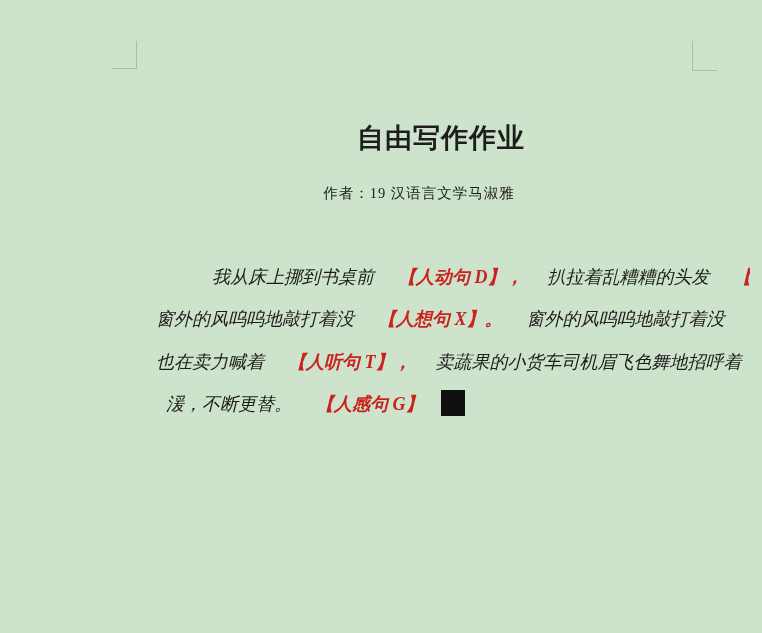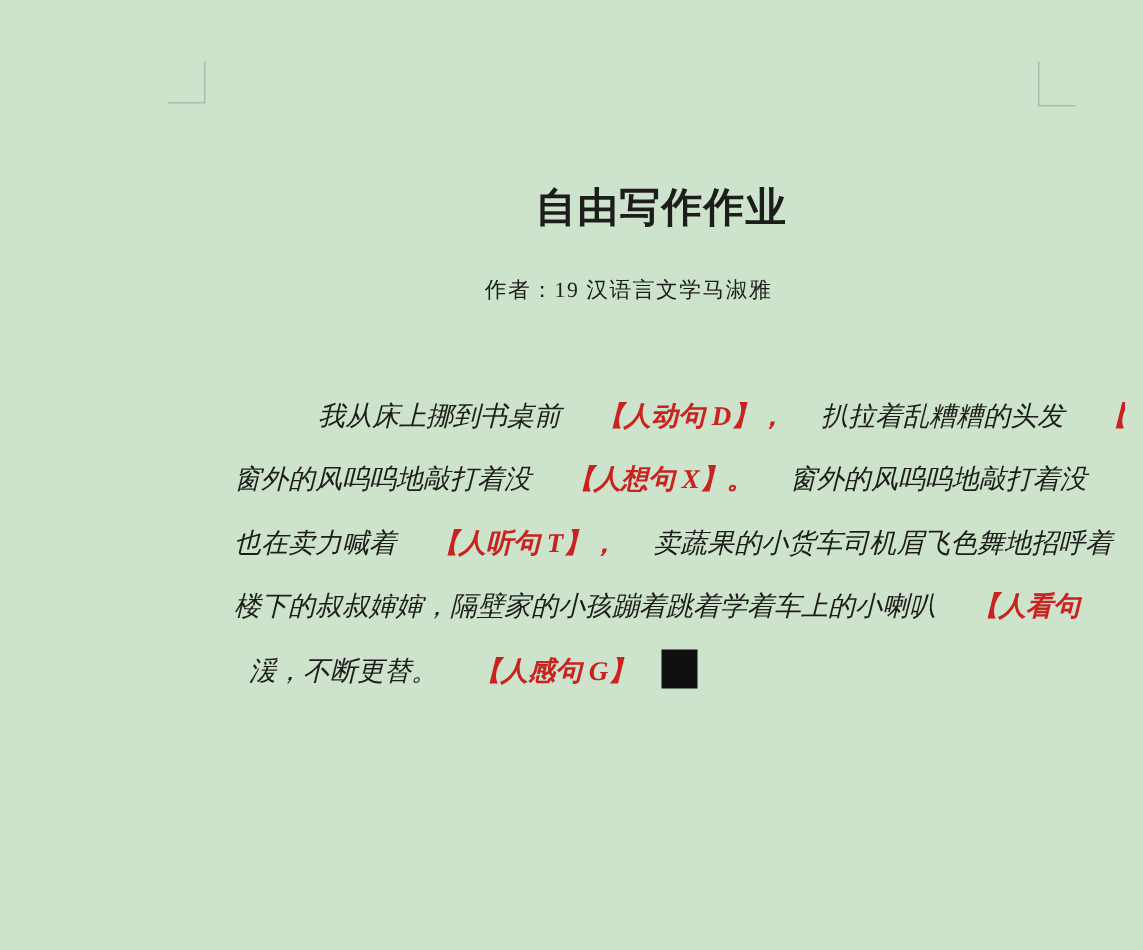--- a/index.html
+++ b/index.html
@@ -99,17 +99,16 @@
   <div class="corner-mark tr"></div>
 
   <h1 class="doc-title">自由写作作业</h1>
 
   <div class="doc-byline">作者：19 汉语言文学马淑雅</div>
 
   <div class="essay" id="essay">
       <div class="line first"><span class="run-black">我从床上挪到书桌前</span><span class="run-red">【人动句 D】，</span><span class="run-black">扒拉着乱糟糟的头发</span><span class="run-red">【人动</span></div>
       <div class="line"><span class="run-black">窗外的风呜呜地敲打着没</span><span class="run-red">【人想句 X】。</span><span class="run-black">窗外的风呜呜地敲打着没</span></div>
       <div class="line"><span class="run-black">也在卖力喊着</span><span class="run-red">【人听句 T】，</span><span class="run-black">卖蔬果的小货车司机眉飞色舞地招呼着</span></div>
-      <div class="line"><span class="run-black">楼下的叔叔婶婶，隔壁家的小孩蹦着跳着学着车上的小喇叭</span><span class="run-red">【人看句</span></div>
       <div class="line last"><span class="run-black">湲，不断更替。</span><span class="run-red">【人感句 G】</span><span class="caret"></span></div>
     </div>
 
 </div>
 
 </body></html>

